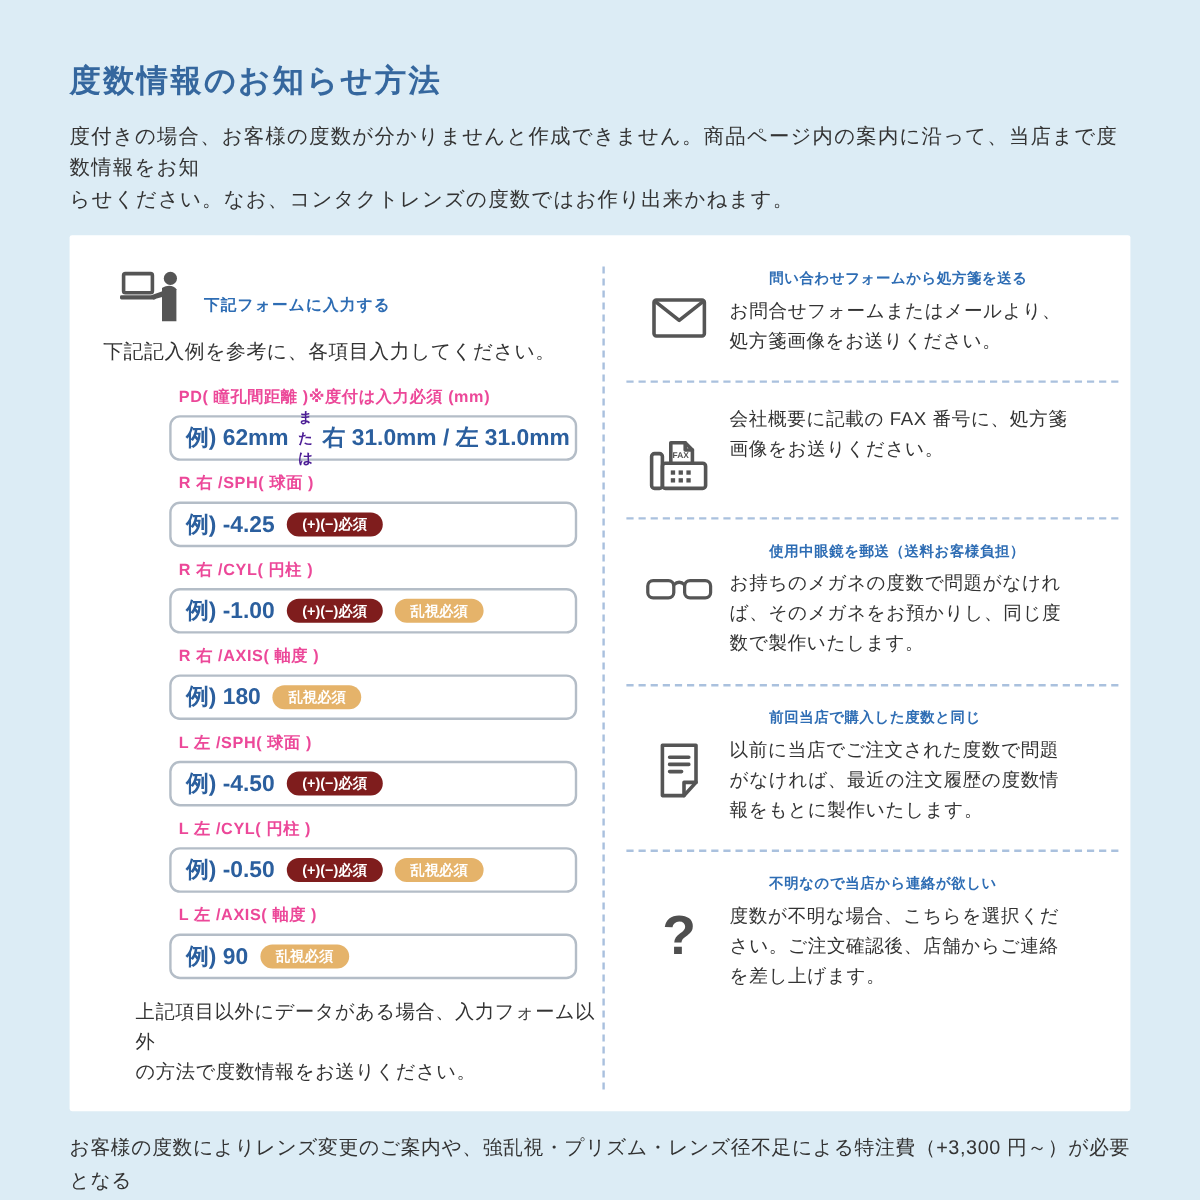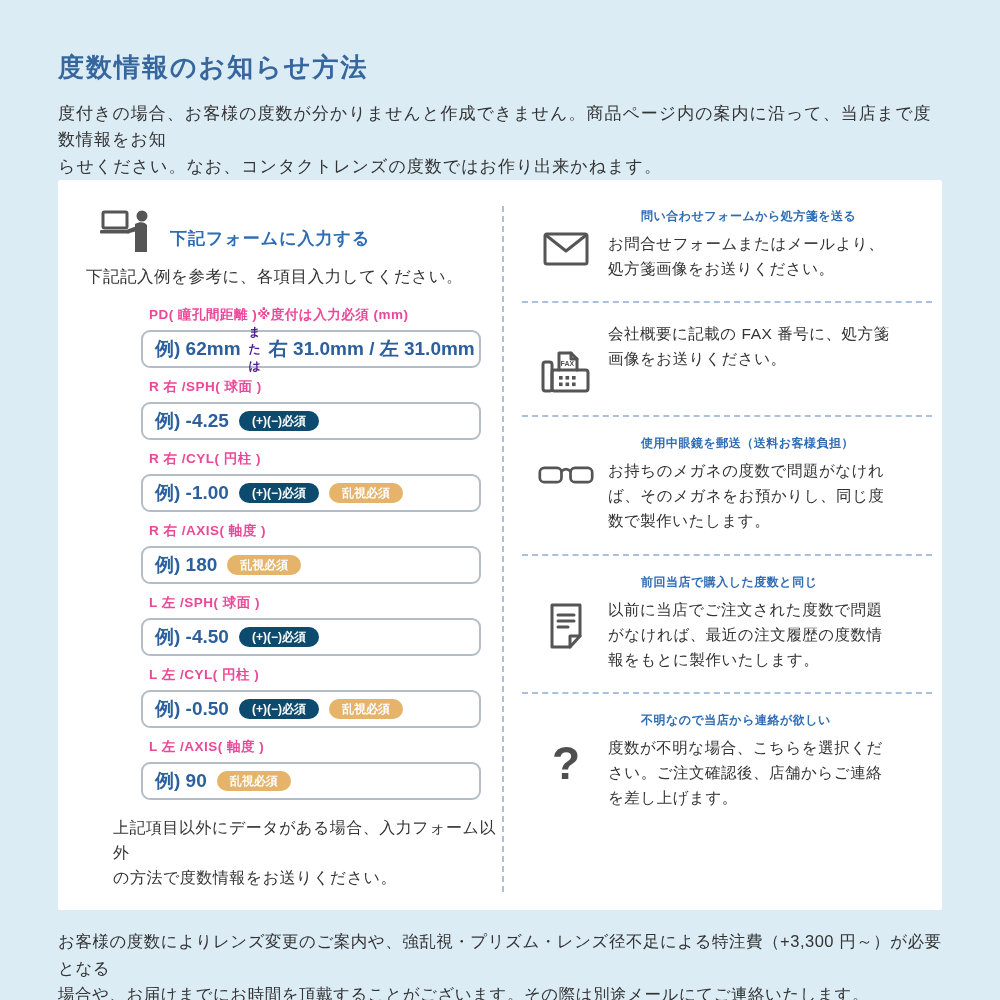--- a/index.html
+++ b/index.html
@@ -11,56 +11,56 @@
     overflow:hidden;
   }
   .page { padding:50px 58px 0 58px; }
 
   .page-title {
     font-size:26px; font-weight:bold; color:#35679e;
     letter-spacing:2px; margin-bottom:16px;
   }
   .page-intro {
     font-size:17px; line-height:1.55; letter-spacing:1px;
-    white-space:pre-line; 
+    white-space:pre-line; margin-bottom:16px;
   }
 
   .card {
     background:#ffffff; width:884px; border-radius:2px;
     display:flex; position:relative;
   }
   .v-divider {
     position:absolute; left:444px; top:26px; bottom:18px;
     border-left:2px dashed #a9c0de;
   }
 
   
   .col-left { width:444px; padding:30px 0 20px 28px; }
   .form-header { display:flex; align-items:center; gap:14px; margin-left:14px; height:44px; }
   .form-header svg { flex:0 0 auto; }
-  .form-title { font-size:17px; font-weight:bold; color:#2e6db4; letter-spacing:1px;margin-top:12px; }
+  .form-title { font-size:13px; font-weight:bold; color:#2e6db4; letter-spacing:1px;margin-top:12px; }
   .form-sub { font-size:16.5px; letter-spacing:0.5px; margin-top:12px; }
 
   .fields { margin:18px 0 0 55px; width:340px; }
   .field-label {
     font-size:13.5px; font-weight:bold; color:#ec4899;
     letter-spacing:0.5px; margin:0 0 5px 8px; height:19px;
   }
   .field-box {
     width:340px; height:38px; border:2px solid #b4bdc7; border-radius:9px;
     display:flex; align-items:center; gap:10px; padding:0 12px; margin-bottom:10px;
     background:#fff;
   }
   .field-value { font-size:19px; font-weight:bold; color:#2b5f9e; white-space:nowrap; }
   .field-value-small { font-size:12px; font-weight:bold; color:#4c1d95; margin:15px -2px; }
   .pill {
     font-size:12px; font-weight:bold; color:#fff; border-radius:999px;
     padding:3px 13px; white-space:nowrap; line-height:1.2;
   }
-  .pill-blue { background:#0c4a6e; }
+  .pill-blue { background:#7f1d1d; }
   .pill-orange { background:#e5b36a; }
 
   .form-note {
     margin:16px 0 0 27px; font-size:16px; line-height:1.55;
     letter-spacing:0.5px; white-space:pre-line;
   }
 
   
   .col-right { flex:1; padding:24px 10px 24px 20px; }
   .method { display:flex; gap:14px; padding:18px 0 20px 0; }

